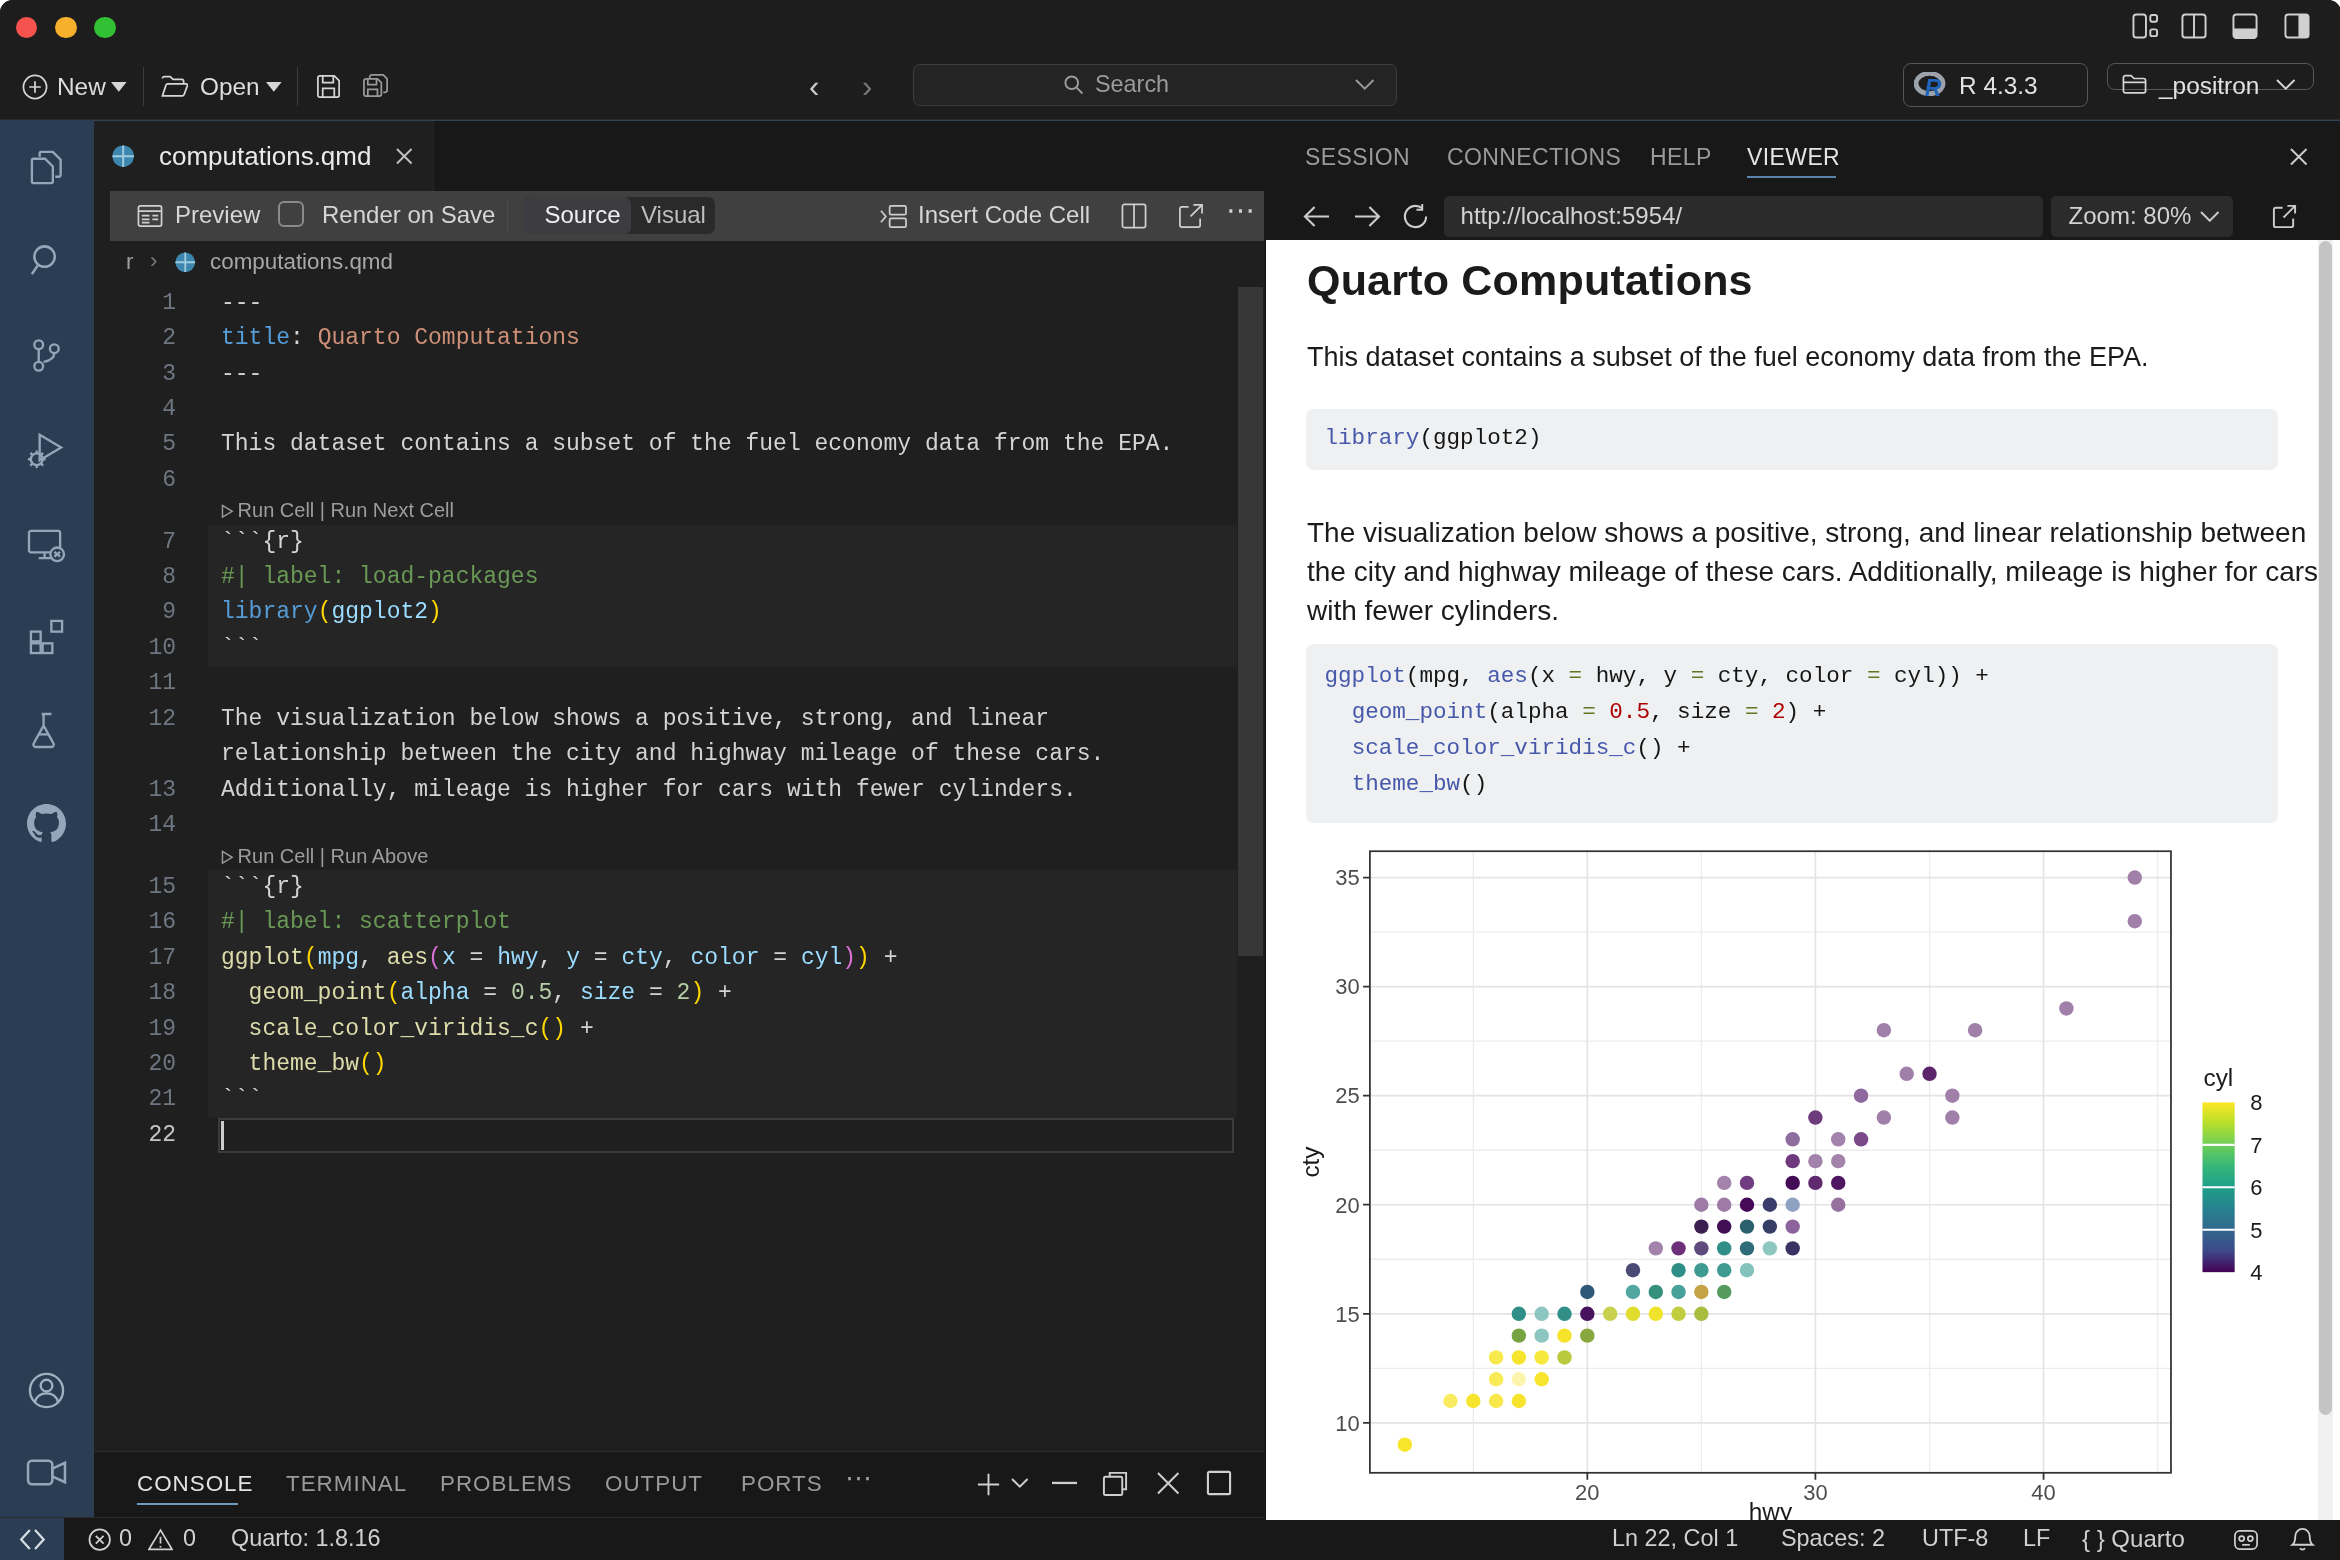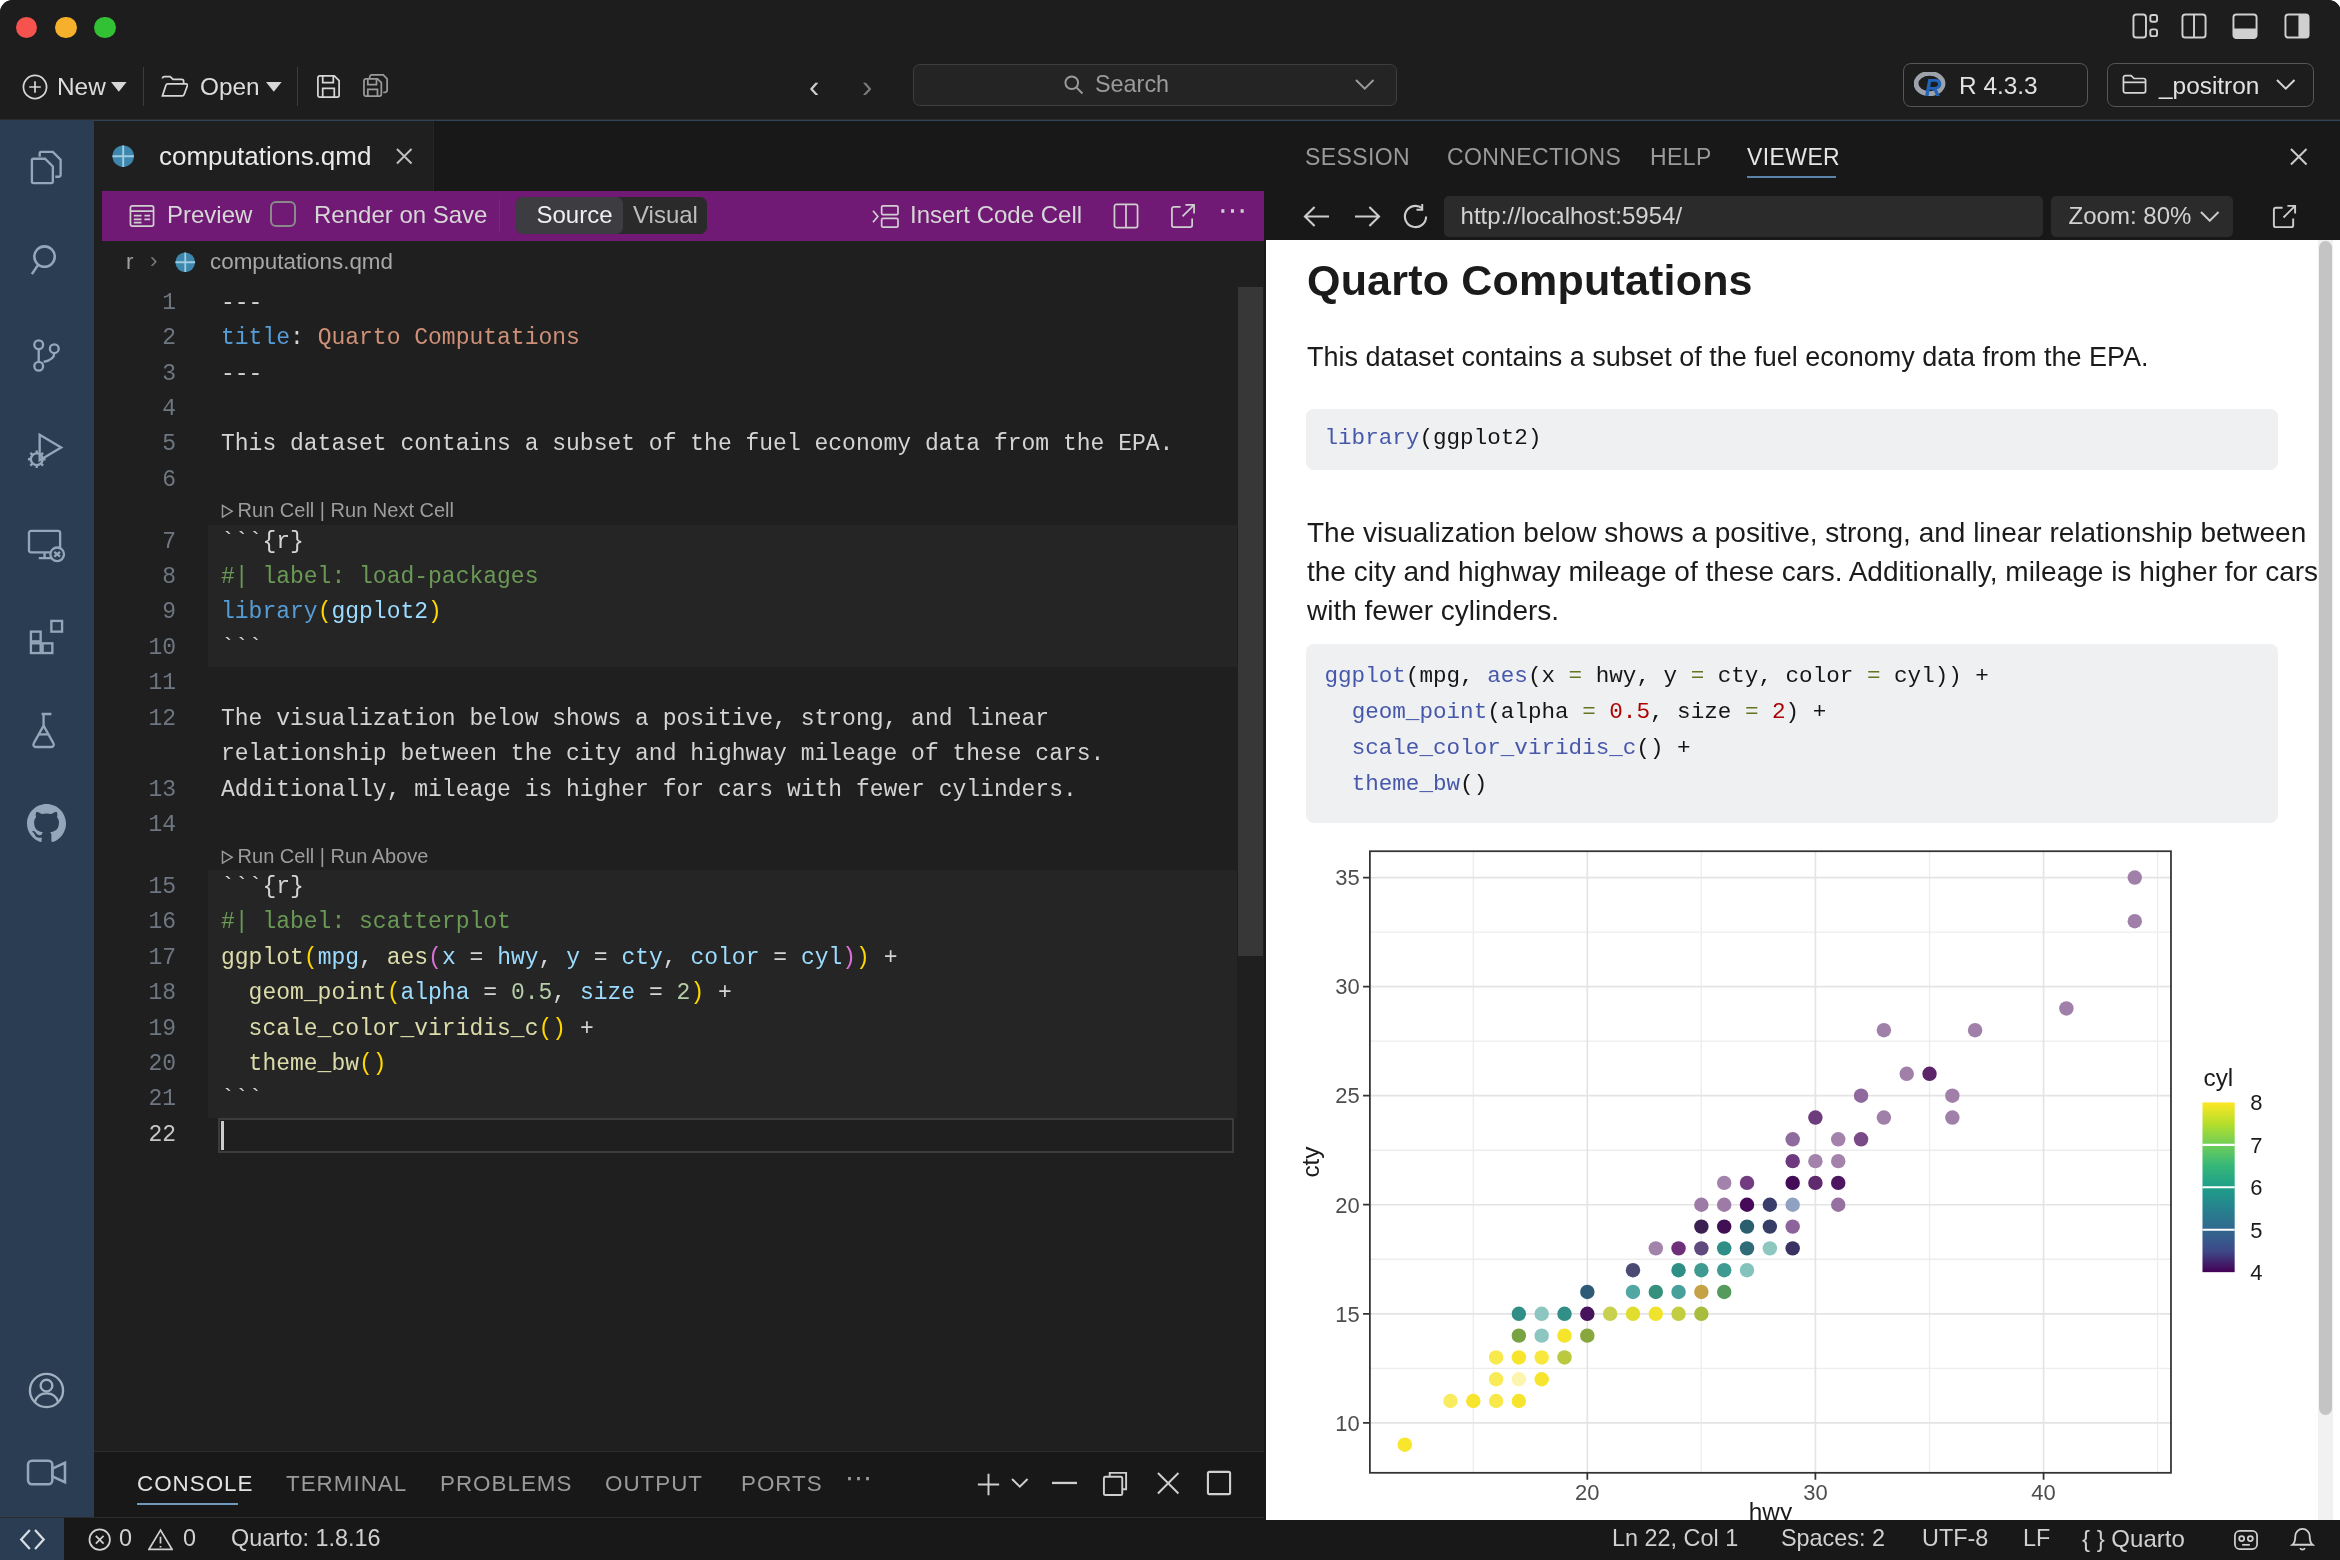--- a/index.html
+++ b/index.html
@@ -86,21 +86,21 @@
           <path d="M1 1l9 9 9-9"></path>
         </svg>
     </div>
     <div class="abs" style="left:1903px;top:9.8px;width:185px;height:44px;border:1px solid #575757;border-radius:7.8px;">
       <svg class="abs" style="left:9.8px;top:7.8px;" width="33" height="27" viewBox="0 0 34 28">
         <ellipse cx="16" cy="12" rx="14" ry="10.5" fill="none" stroke="#9da3aa" stroke-width="5"></ellipse>
         <text x="11" y="25" font-family="Liberation Sans, sans-serif" font-size="24" font-weight="bold" font-style="italic" fill="#2065ba">R</text>
       </svg>
       <div class="abs" style="left:55px;top:7.8px;font-size:24.4px;color:#e2e2e2;">R 4.3.3</div>
     </div>
-    <div class="abs" style="left:2107px;top:9.8px;width:207px;height:44px;border:1px solid #575757;border-radius:7.8px;">
+    <div class="abs" style="left:2107px;top:9.8px;width:207px;height:27px;border:1px solid #575757;border-radius:7.8px;">
       <svg class="abs" style="left:13.7px;top:9.8px;" width="25" height="21.5" viewBox="0 0 26 22" fill="none" stroke="#d6d6d6" stroke-width="1.8">
         <path d="M1.5 3.5a2 2 0 0 1 2-2h6l3 3h10a2 2 0 0 1 2 2v11a2 2 0 0 1-2 2h-19a2 2 0 0 1-2-2z"></path>
         <path d="M1.5 8.5h23"></path>
       </svg>
       <div class="abs" style="left:51px;top:7.8px;font-size:24.4px;color:#e2e2e2;">_positron</div>
       <svg class="abs" style="left:168px;top:15.6px;" width="19.5" height="11.7" viewBox="0 0 20 12" fill="none" stroke="#d6d6d6" stroke-width="2">
           <path d="M1 1l9 9 9-9"></path>
         </svg>
     </div>
   </div>
@@ -163,21 +163,21 @@
           <circle cx="11.5" cy="11.5" r="11" fill="#3d87ae"></circle>
           <path d="M11.5 .5v22M.5 11.5h22" stroke="#9fccdf" stroke-width="2" fill="none"></path>
           </svg>
         <div class="abs" style="left:65px;top:19.5px;font-size:26px;color:#eaeaea;">computations.qmd</div>
         <svg class="abs" style="left:301px;top:26px;" width="18.5" height="18.5" viewBox="0 0 19 19" stroke="#c0c0c0" stroke-width="2">
           <path d="M2 2l15 15M17 2L2 17"></path>
         </svg>
       </div>
     </div>
 
-    <div class="abs" style="left:8px;top:71px;width:1170px;height:50px;background:#701a75;">
+    <div class="abs" style="left:16px;top:71px;width:1170px;height:50px;background:#404040;">
       <svg class="abs" style="left:27px;top:11.7px;" width="26" height="26" viewBox="0 0 27 27" fill="none" stroke="#cfcfcf" stroke-width="1.8">
         <rect x="1.5" y="3" width="24" height="21" rx="2"></rect>
         <path d="M1.5 8.5h24M5 13h8M5 17h8M16 13h6M16 17h6M5 20.5h8"></path>
       </svg>
       <div class="abs" style="left:65px;top:9.8px;font-size:24px;color:#d6d6d6;">Preview</div>
       <div class="abs" style="left:168px;top:9.8px;width:26px;height:26px;border:2px solid #8a8a8a;border-radius:5.9px;"></div>
       <div class="abs" style="left:212px;top:9.8px;font-size:24px;color:#d6d6d6;">Render on Save</div>
       <div class="abs" style="left:397px;top:7.8px;width:1px;height:33px;background:#4a4a4a;"></div>
       <div class="abs" style="left:414px;top:5.9px;width:191px;height:37px;background:#2a2a2a;border-radius:6.8px;">
         <div class="abs" style="left:0;top:0;width:107px;height:37px;background:#3c3c41;border-radius:6.8px;"></div>

